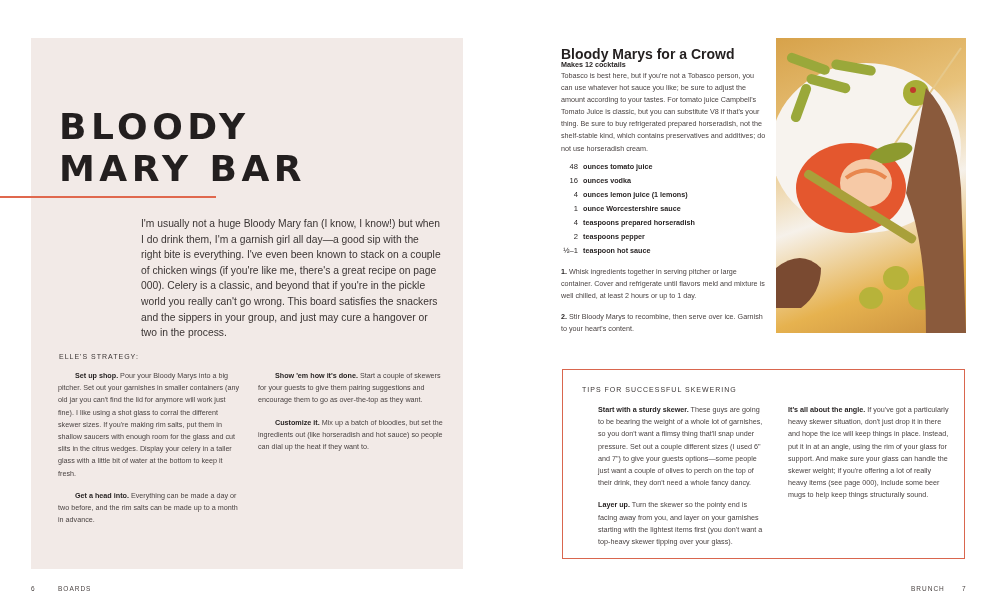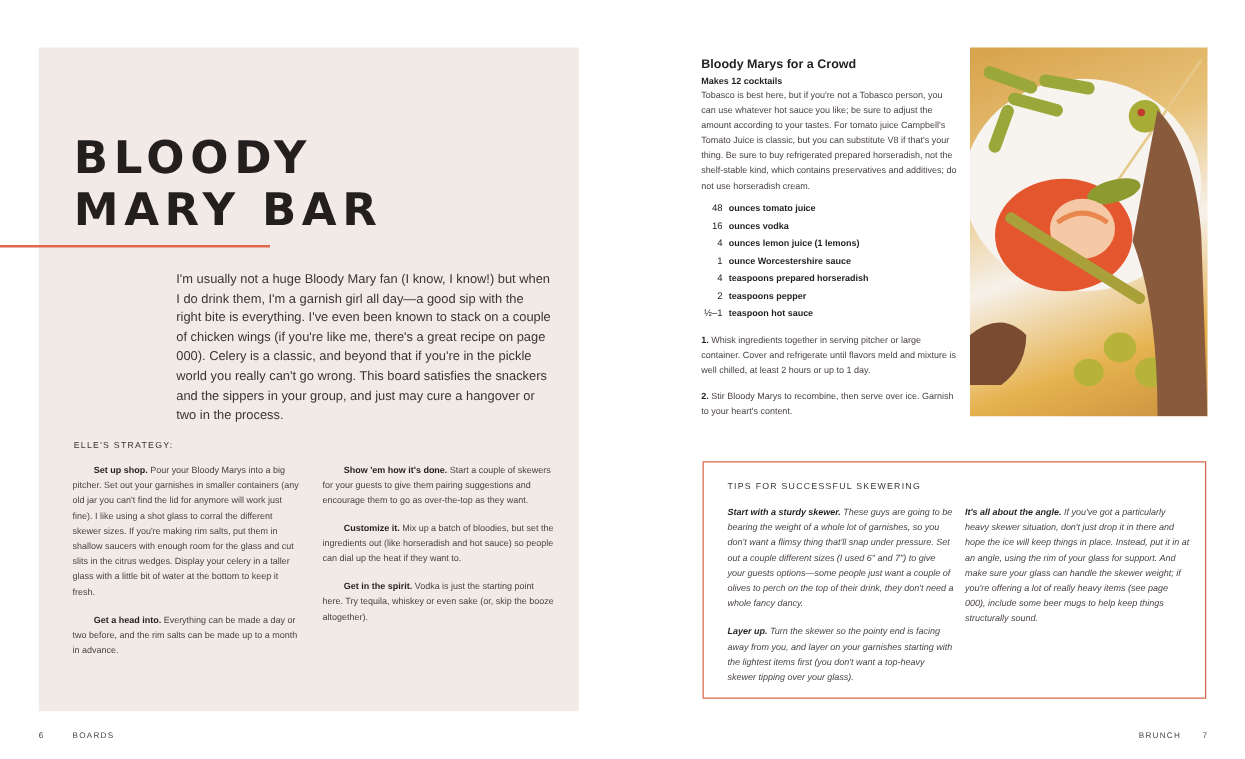--- a/index.html
+++ b/index.html
@@ -29,21 +29,21 @@
     position: absolute; left: 59px; top: 353px; margin: 0;
     font-size: 7px; letter-spacing: 1px; color: #3a3433;
   }
   .col { position: absolute; font-size: 7.2px; line-height: 12.2px; color: #4a4342; }
   .col p { margin: 0 0 10px 0; }
   .col b { color: #231f1f; padding-left: 17px; }
   .col1 { left: 58px; top: 370px; width: 184px; }
   .col2 { left: 258px; top: 370px; width: 186px; }
   .recipe-title {
     position: absolute; left: 561px; top: 46px; margin: 0;
-    font-size: 10px; font-weight: bold; color: #231f1f;
+    font-size: 14px; font-weight: bold; color: #231f1f;
   }
   .recipe-yield {
     position: absolute; left: 561px; top: 60px; margin: 0;
     font-size: 7.2px; font-weight: bold; color: #231f1f;
   }
   .recipe-note {
     position: absolute; left: 561px; top: 70px; width: 205px; margin: 0;
     font-size: 7.2px; line-height: 12.1px; color: #4a4342;
   }
   .ingredients {
@@ -62,21 +62,21 @@
   }
   .tips-box {
     position: absolute; left: 562px; top: 369px; width: 401px; height: 188px;
     border: 1.5px solid #d9664e; background: #ffffff;
   }
   .tips-head {
     position: absolute; left: 582px; top: 386px; margin: 0;
     font-size: 7px; letter-spacing: 1px; color: #3a3433;
   }
   .tcol { position: absolute; font-size: 7.2px; line-height: 12.2px; color: #4a4342; }
-  .tcol p { margin: 0 0 10px 0; font-style: italic; }
+  .tcol p { margin: 0 0 10px 16px; }
   .tcol b { color: #231f1f; }
   .tcol1 { left: 582px; top: 404px; width: 182px; }
   .tcol2 { left: 772px; top: 404px; width: 180px; }
   .folio { position: absolute; top: 585px; font-size: 6.5px; letter-spacing: 1px; color: #4a4342; }
 </style>
 </head>
 <body>
 
 <div class="panel"></div>
 <h1 class="title">
@@ -87,21 +87,20 @@
 <p class="intro">I'm usually not a huge Bloody Mary fan (I know, I know!) but when I do drink them, I'm a garnish girl all day—a good sip with the right bite is everything. I've even been known to stack on a couple of chicken wings (if you're like me, there's a great recipe on page 000). Celery is a classic, and beyond that if you're in the pickle world you really can't go wrong. This board satisfies the snackers and the sippers in your group, and just may cure a hangover or two in the process.</p>
 
 <p class="strategy-head">ELLE'S STRATEGY:</p>
 <div class="col col1">
   <p><b>Set up shop.</b><span> Pour your Bloody Marys into a big pitcher. Set out your garnishes in smaller containers (any old jar you can't find the lid for anymore will work just fine). I like using a shot glass to corral the different skewer sizes. If you're making rim salts, put them in shallow saucers with enough room for the glass and cut slits in the citrus wedges. Display your celery in a taller glass with a little bit of water at the bottom to keep it fresh.</span></p>
   <p><b>Get a head into.</b><span> Everything can be made a day or two before, and the rim salts can be made up to a month in advance.</span></p>
 </div>
 <div class="col col2">
   <p><b>Show 'em how it's done.</b><span> Start a couple of skewers for your guests to give them pairing suggestions and encourage them to go as over-the-top as they want.</span></p>
   <p><b>Customize it.</b><span> Mix up a batch of bloodies, but set the ingredients out (like horseradish and hot sauce) so people can dial up the heat if they want to.</span></p>
-  <p><b>Get in the spirit.</b><span> Vodka is just the starting point here. Try tequila, whiskey or even sake (or, skip the booze altogether).</span></p>
 </div>
 
 <span class="folio" style="left:31px">6</span>
 <span class="folio" style="left:58px">BOARDS</span>
 
 <h2 class="recipe-title">Bloody Marys for a Crowd</h2>
 <p class="recipe-yield">Makes 12 cocktails</p>
 <p class="recipe-note">Tobasco is best here, but if you're not a Tobasco person, you can use whatever hot sauce you like; be sure to adjust the amount according to your tastes. For tomato juice Campbell's Tomato Juice is classic, but you can substitute V8 if that's your thing. Be sure to buy refrigerated prepared horseradish, not the shelf-stable kind, which contains preservatives and additives; do not use horseradish cream.</p>
 
 <ul class="ingredients">

